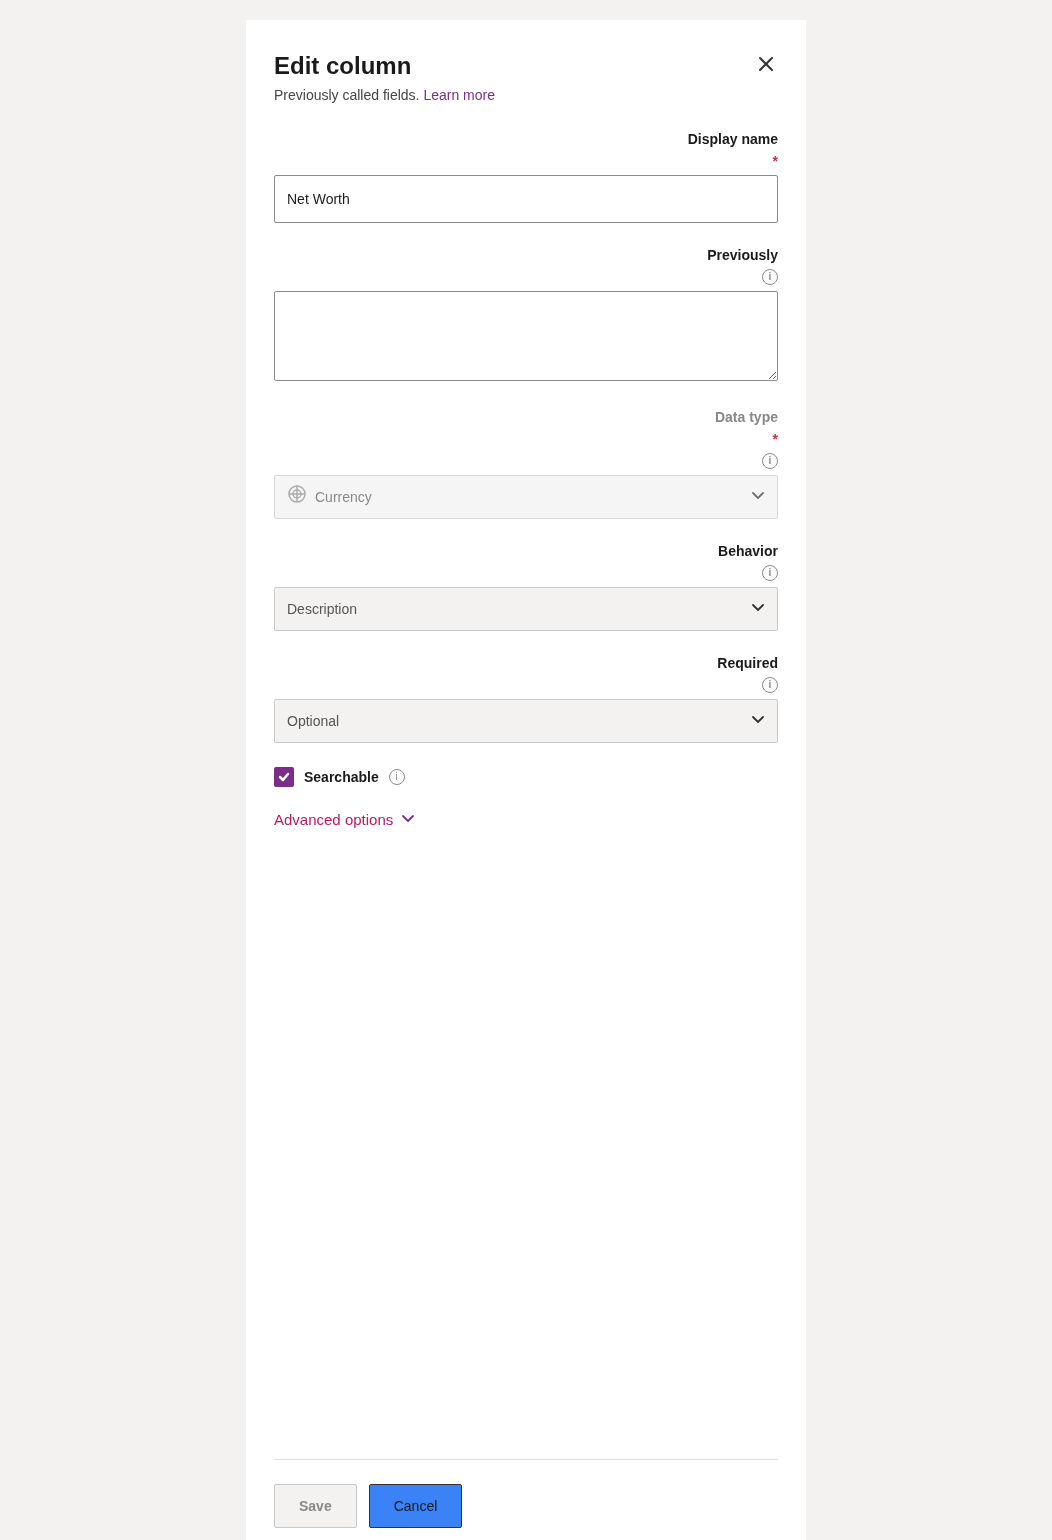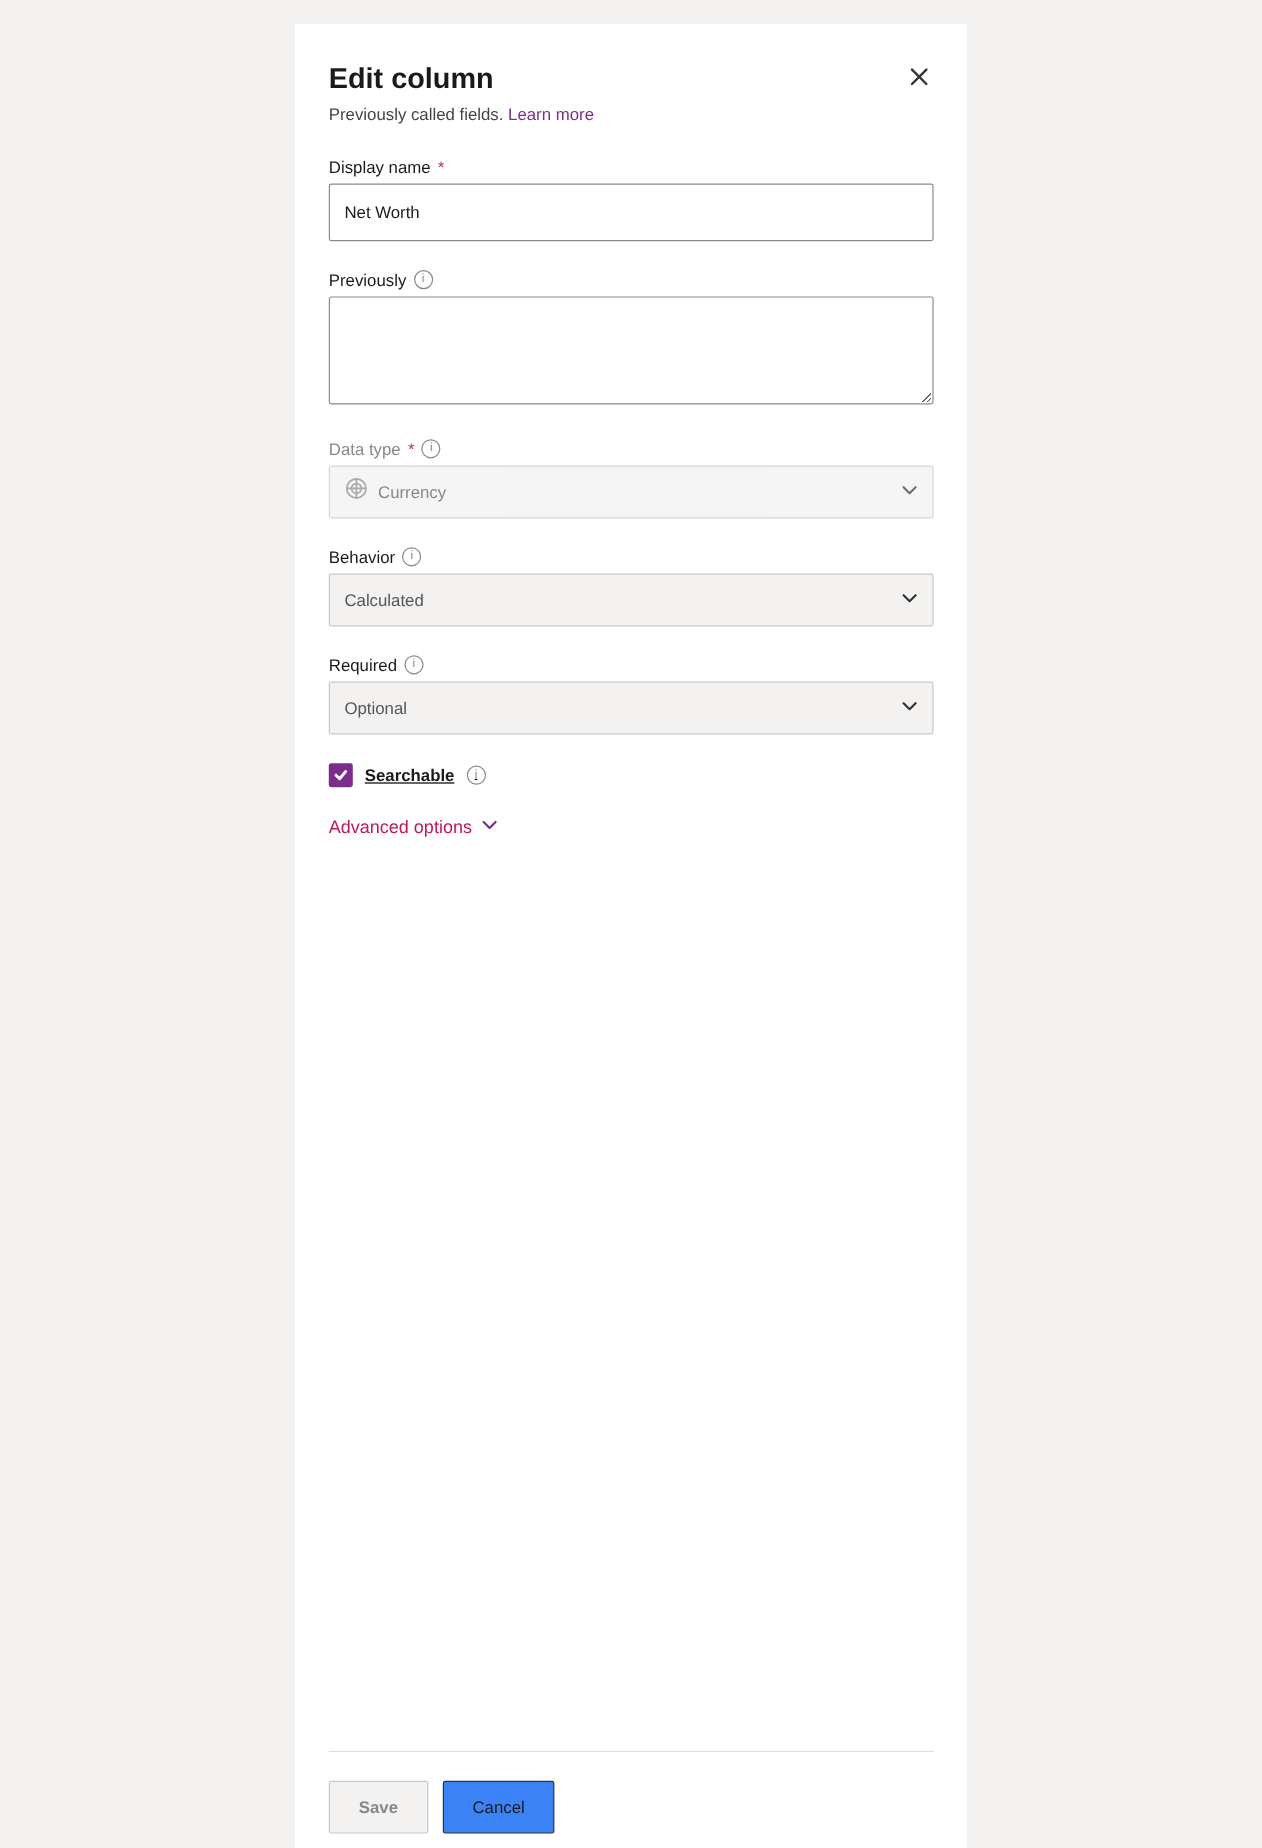--- a/index.html
+++ b/index.html
@@ -68,23 +68,24 @@
 
     .form-group {
       margin-bottom: 24px;
     }
 
     .form-label {
       display: flex;
       align-items: flex-end;
       gap: 6px;
       font-size: 14px;
-      font-weight: 400;
+      font-weight: 700;
       color: #1a1a1a;
       margin-bottom: 6px;
+      flex-direction: column;
     }
 
     .form-label.disabled {
       color: #888;
     }
 
     .required-star {
       color: #c4314b;
       font-size: 14px;
     }
@@ -173,21 +174,20 @@
     .pencil-icon {
       color: #7b2d8b;
       font-size: 14px;
     }
 
     .checkbox-row {
       display: flex;
       align-items: center;
       gap: 10px;
       margin-bottom: 24px;
-      text-decoration: underline;
     }
 
     .checkbox-custom {
       width: 20px;
       height: 20px;
       background: #7b2d8b;
       border: none;
       border-radius: 2px;
       display: flex;
       align-items: center;
@@ -325,21 +325,21 @@
     </div>
   </div>
 
   <div class="form-group">
     <div class="form-label">
       <span>Behavior</span>
       <span class="info-icon">i</span>
     </div>
     <div class="select-container">
       <div class="select-container-content">
-        <span>Calculated</span>
+        <span>Description</span>
       </div>
       <span class="chevron-icon">
         <svg width="14" height="14" viewBox="0 0 14 14" fill="none">
           <polyline points="2,5 7,10 12,5" stroke="#333" stroke-width="1.8" stroke-linecap="round" stroke-linejoin="round"></polyline>
         </svg>
       </span>
     </div>
   </div>
 
 

